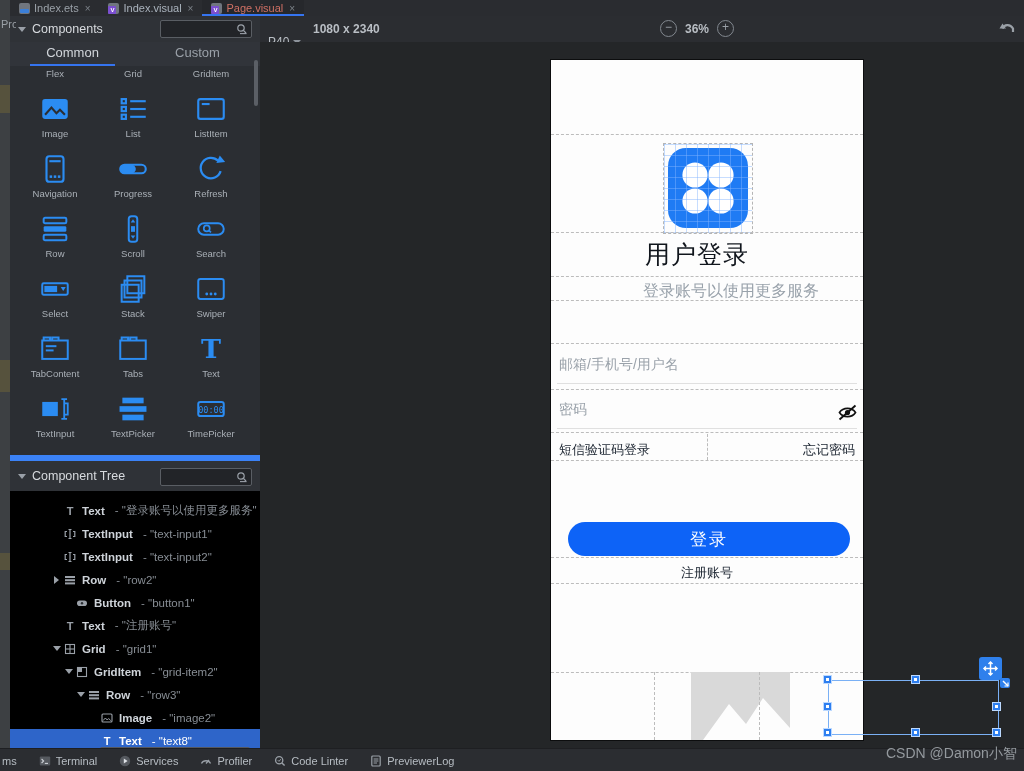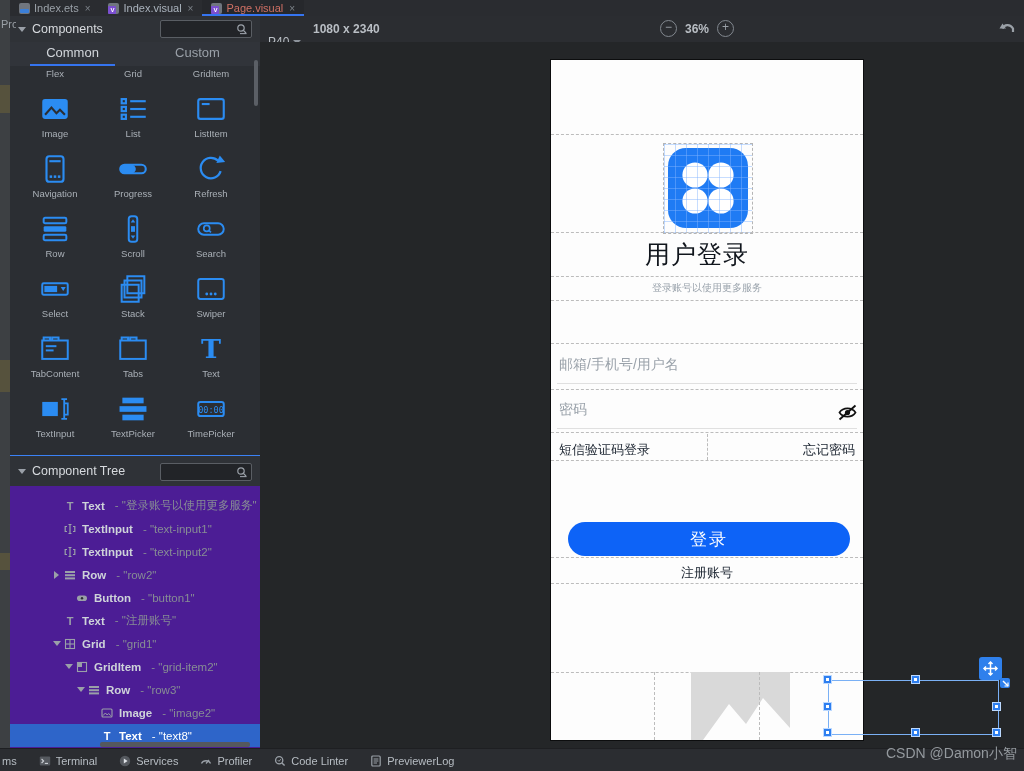--- a/index.html
+++ b/index.html
@@ -43,21 +43,21 @@
   .cc-tab{width:125px;text-align:center;line-height:22px;font-size:13px;color:#9aa0a8;position:relative;}
   .cc-tab.on{color:#d2d6db;}
   .cc-tab.on:after{content:"";position:absolute;left:20px;right:20px;bottom:0;height:2px;background:#3574f0;}
   .col3{position:absolute;left:6px;width:234px;display:grid;grid-template-columns:78px 78px 78px;}
   .cell{display:flex;flex-direction:column;align-items:center;justify-content:flex-start;height:60px;}
   .cell svg{width:34px;height:34px;margin-top:2px;}
   .clabel{font-size:9.5px;color:#aab0b7;margin-top:2px;}
   .plabel{font-size:9.5px;color:#aab0b7;text-align:center;}
   #cmp-scroll{position:absolute;right:2px;top:18px;width:4px;height:46px;background:#5b5f66;border-radius:2px;}
   
-  #tree{left:10px;top:455px;width:250px;height:293px;background:#4c1d95;border-top:1px solid #3b82f6;border-right:1px solid #1e1f22;overflow:hidden;}
+  #tree{left:10px;top:455px;width:250px;height:293px;background:#000000;border-top:6px solid #3b82f6;border-right:1px solid #1e1f22;overflow:hidden;}
   #tree-head{position:absolute;left:0;top:0;width:250px;height:30px;display:flex;align-items:center;background:#2f3237;}
   #tree-head .searchbox{top:7px;}
   .trow{position:absolute;left:0;width:250px;height:23px;display:flex;align-items:center;white-space:nowrap;overflow:hidden;}
   .trow.sel{background:#2e65c9;}
   .arrow{width:13px;flex:0 0 13px;display:flex;align-items:center;justify-content:center;}
   .a-exp{width:0;height:0;border-left:4px solid transparent;border-right:4px solid transparent;border-top:5px solid #9aa0a8;}
   .a-col{width:0;height:0;border-top:4px solid transparent;border-bottom:4px solid transparent;border-left:5px solid #9aa0a8;}
   .ticon{width:14px;height:14px;flex:0 0 14px;margin-right:5px;}
   .tname{color:#ced3d9;font-weight:bold;font-size:11.5px;}
   .tval{color:#878d94;font-size:11.5px;margin-left:10px;}
@@ -67,21 +67,21 @@
   #preview{left:260px;top:42px;width:764px;height:706px;background:#242628;overflow:hidden;}
   #canvas{position:absolute;left:291px;top:18px;width:312px;height:680px;background:#fdfdfd;outline:1px solid #0c0d0e;}
   .hguide{position:absolute;left:0;width:312px;height:0;border-top:1px dashed #bcbcbc;}
   .vguide{position:absolute;width:0;border-left:1px dashed #bcbcbc;}
   #icon-guide{position:absolute;left:112px;top:83px;width:88px;height:89px;border:1px dashed #b5b5b5;}
   #icon-grid{position:absolute;left:0;top:0;width:100%;height:100%;
      background-image:repeating-linear-gradient(0deg,rgba(130,180,255,.45) 0 1px,transparent 1px 11px),
                       repeating-linear-gradient(90deg,rgba(130,180,255,.45) 0 1px,transparent 1px 11px);}
   #appicon{position:absolute;left:4px;top:4px;width:80px;height:80px;border-radius:18px;background:#1f7bf4;}
   .cn-title{position:absolute;left:0;top:178px;width:292px;text-align:center;font-size:25px;color:#10151c;letter-spacing:1px;}
-  .cn-sub{position:absolute;left:0;top:221px;width:312px;text-align:center;font-size:10px;color:#99a2ab;}
+  .cn-sub{position:absolute;left:0;top:221px;width:312px;text-align:center;font-size:16px;color:#99a2ab;padding-left:24px;}
   .ph-text{position:absolute;left:8px;font-size:14px;color:#9aa2aa;}
   .uline{position:absolute;left:6px;width:300px;height:0;border-top:1px solid #e0e0e0;}
   .dk{color:#1b2430;font-size:13px;}
   #login-btn{position:absolute;left:17px;top:462px;width:282px;height:34px;border-radius:17px;background:#0d63f7;
      color:#fff;font-size:17px;display:flex;align-items:center;justify-content:center;letter-spacing:2px;}
   .cn-reg{position:absolute;left:0;top:504px;width:312px;text-align:center;font-size:13px;color:#1b2430;}
   #img-ph{position:absolute;left:140px;top:612px;width:99px;height:68px;background:#d9d9d9;overflow:hidden;}
   
   #selbox{left:828px;top:680px;width:169px;height:53px;border:1px solid #7ab0f5;z-index:8;}
   .handle{position:absolute;width:9px;height:9px;background:#2e7ff0;border:1px solid #bcd9ff;box-sizing:border-box;z-index:9;}

